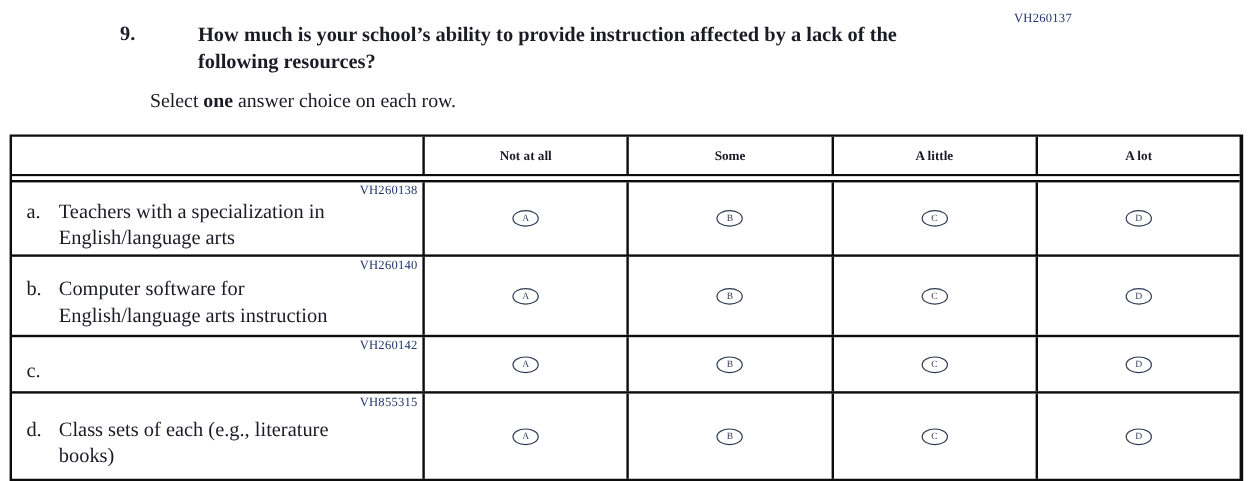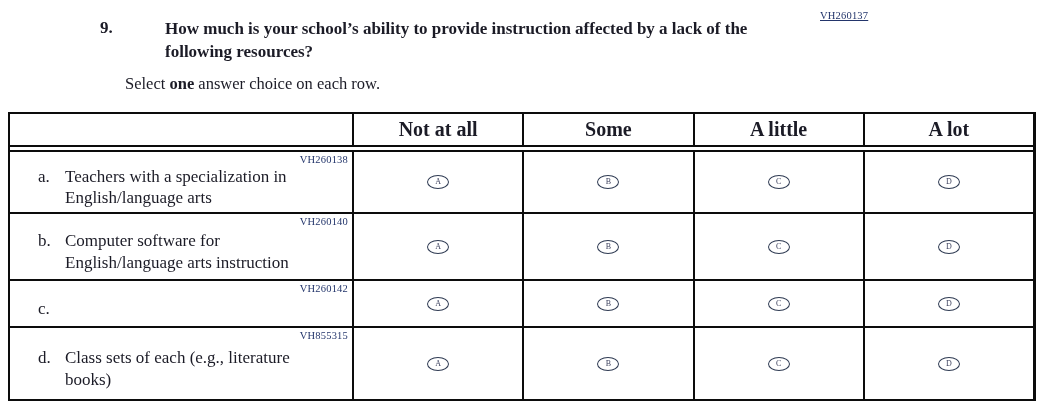--- a/index.html
+++ b/index.html
@@ -3,22 +3,22 @@
 <meta charset="utf-8">
 <style>
   html,body{margin:0;padding:0;}
   body{
     width:1042px;height:401px;position:relative;background:#ffffff;
     font-family:"Liberation Serif","DejaVu Serif",serif;
     color:#1b1b26;overflow:hidden;
   }
   
   .top-code{
-    position:absolute;top:10px;left:820px;
-    font-size:10.5px;color:#23356b;letter-spacing:.2px;text-decoration:underline;
+    position:absolute;top:10px;left:845px;
+    font-size:10.5px;color:#23356b;letter-spacing:.2px;
   }
   
   .question{position:absolute;top:18px;left:100px;width:700px;}
   .q-line{display:flex;}
   .q-num{font-weight:bold;font-size:17px;width:25px;flex:0 0 25px;}
   .q-text{font-weight:bold;font-size:17px;line-height:1.35;width:660px;margin-left:40px;}
   .q-select{margin:10px 0 0 25px;font-size:16.5px;}
   .q-select b{font-weight:bold;}
   
   .tbl{
@@ -31,25 +31,25 @@
   }
   .hdr-row{height:31px;border-bottom:2px solid #0c0c0c;}
   .dbl-gap{height:3px;background:#ffffff;}
   .body{border-top:2px solid #0c0c0c;}
   .body-row{border-bottom:2px solid #0c0c0c;}
   .body-row:last-child{border-bottom:none;}
   .cell{box-sizing:border-box;}
   .cell + .cell{border-left:2px solid #0c0c0c;}
   .hdr-cell{
     display:flex;align-items:center;justify-content:center;
-    font-weight:bold;font-size:20px;
+    font-weight:bold;font-size:11px;
   }
   .label-cell{
     position:relative;display:flex;align-items:center;
-    padding:14px 6px 4px 28px;
+    padding:14px 6px 4px 12px;
   }
   .row-code{
     position:absolute;top:2px;right:4px;
     font-size:10.5px;color:#23356b;letter-spacing:.2px;
   }
   .label-wrap{display:flex;font-size:17px;line-height:1.25;}
   .row-prefix{flex:0 0 27px;}
   .row-label{max-width:272px;}
   .bubble-cell{display:flex;align-items:center;justify-content:center;}
   .bubble{

